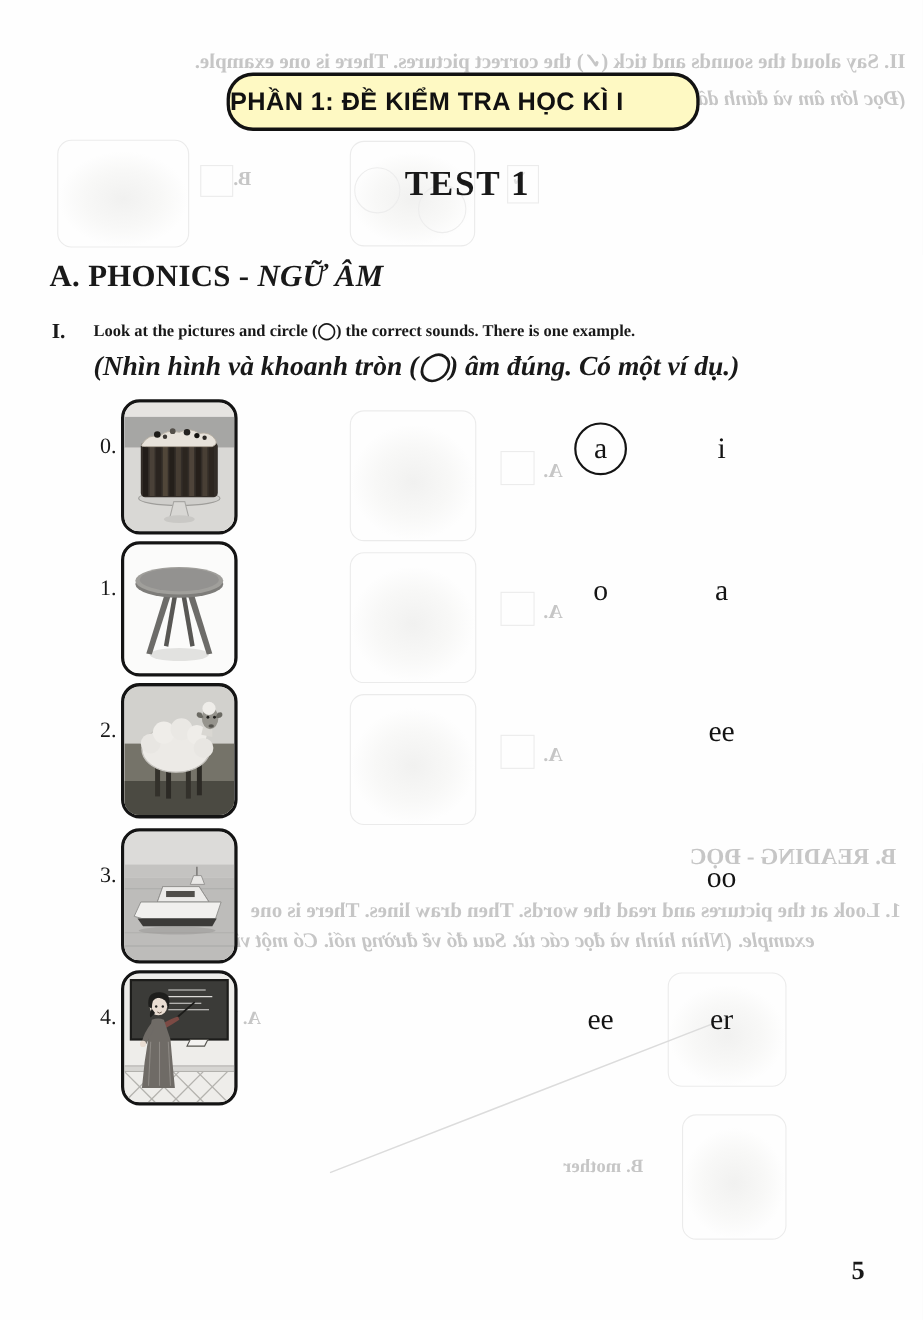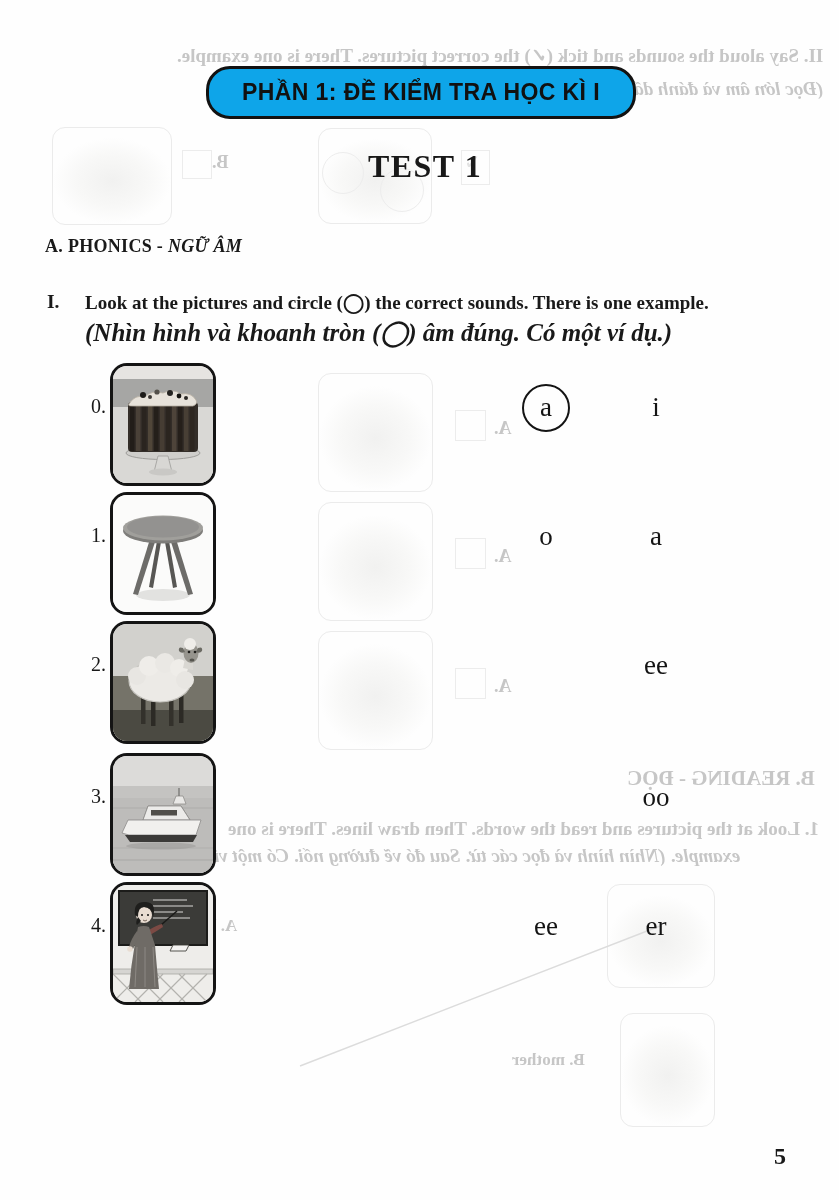--- a/index.html
+++ b/index.html
@@ -16,30 +16,30 @@
            background:radial-gradient(closest-side at 50% 55%, #f1f1f0 0%, #f8f8f7 60%, transparent 100%);}
   .bl-box{position:absolute;border:1.6px solid #ececec;background:transparent;}
   .bl-circle{position:absolute;border:1.6px solid #ededed;border-radius:50%;}
   .bl-sm{font-size:18px;}
   .bl-tick{position:absolute;color:#e2e2e2;font-size:20px;font-family:"DejaVu Sans",sans-serif;}
   .bl-line{position:absolute;left:296px;top:922px;}
 
   
   .content{position:absolute;inset:0;z-index:2;}
   .header-box{position:absolute;left:206px;top:66px;width:424px;height:47px;
-              border:3px solid #121212;border-radius:24px;background:#0ea5e9;
-              display:flex;align-items:center;justify-content:center;}
+              border:3px solid #121212;border-radius:24px;background:#fef9c3;
+              display:flex;align-items:center;justify-content:flex-start;}
   .header-box span{font-family:"Liberation Sans",sans-serif;font-weight:bold;font-size:23px;
                    letter-spacing:.4px;color:#111;}
   .test-title{position:absolute;left:330px;top:148px;width:190px;text-align:center;
               font-size:32px;font-weight:bold;letter-spacing:1.5px;}
-  .section-heading{position:absolute;left:45px;top:236px;font-size:18px;font-weight:bold;letter-spacing:.3px;}
+  .section-heading{position:absolute;left:45px;top:236px;font-size:28px;font-weight:bold;letter-spacing:.3px;}
   .section-heading .vi{font-style:italic;}
   .instr-num{position:absolute;left:47px;top:291px;font-size:19.5px;font-weight:bold;}
-  .instr-en{position:absolute;left:85px;top:291px;width:716px;font-size:19px;font-weight:bold;}
+  .instr-en{position:absolute;left:85px;top:291px;width:716px;font-size:15px;font-weight:bold;}
   .instr-vi{position:absolute;left:85px;top:318px;font-size:25px;font-weight:bold;font-style:italic;text-align:right;}
 
   .q-row{position:absolute;left:0;width:839px;height:118px;}
   .r0{top:363px;} .r1{top:492px;} .r2{top:621px;} .r3{top:753px;} .r4{top:882px;}
   .q-num{position:absolute;left:60px;width:46px;top:32px;text-align:right;font-size:20px;}
   .q-pic{position:absolute;left:110px;top:0;width:100px;height:117px;border:3px solid #141414;
          border-radius:17px;overflow:hidden;background:#f5f5f4;}
   .q-pic svg{display:block;width:100%;height:100%;}
   .q-opt{position:absolute;top:18px;height:52px;line-height:52px;width:104px;text-align:center;
          font-size:27px;color:#141414;}

